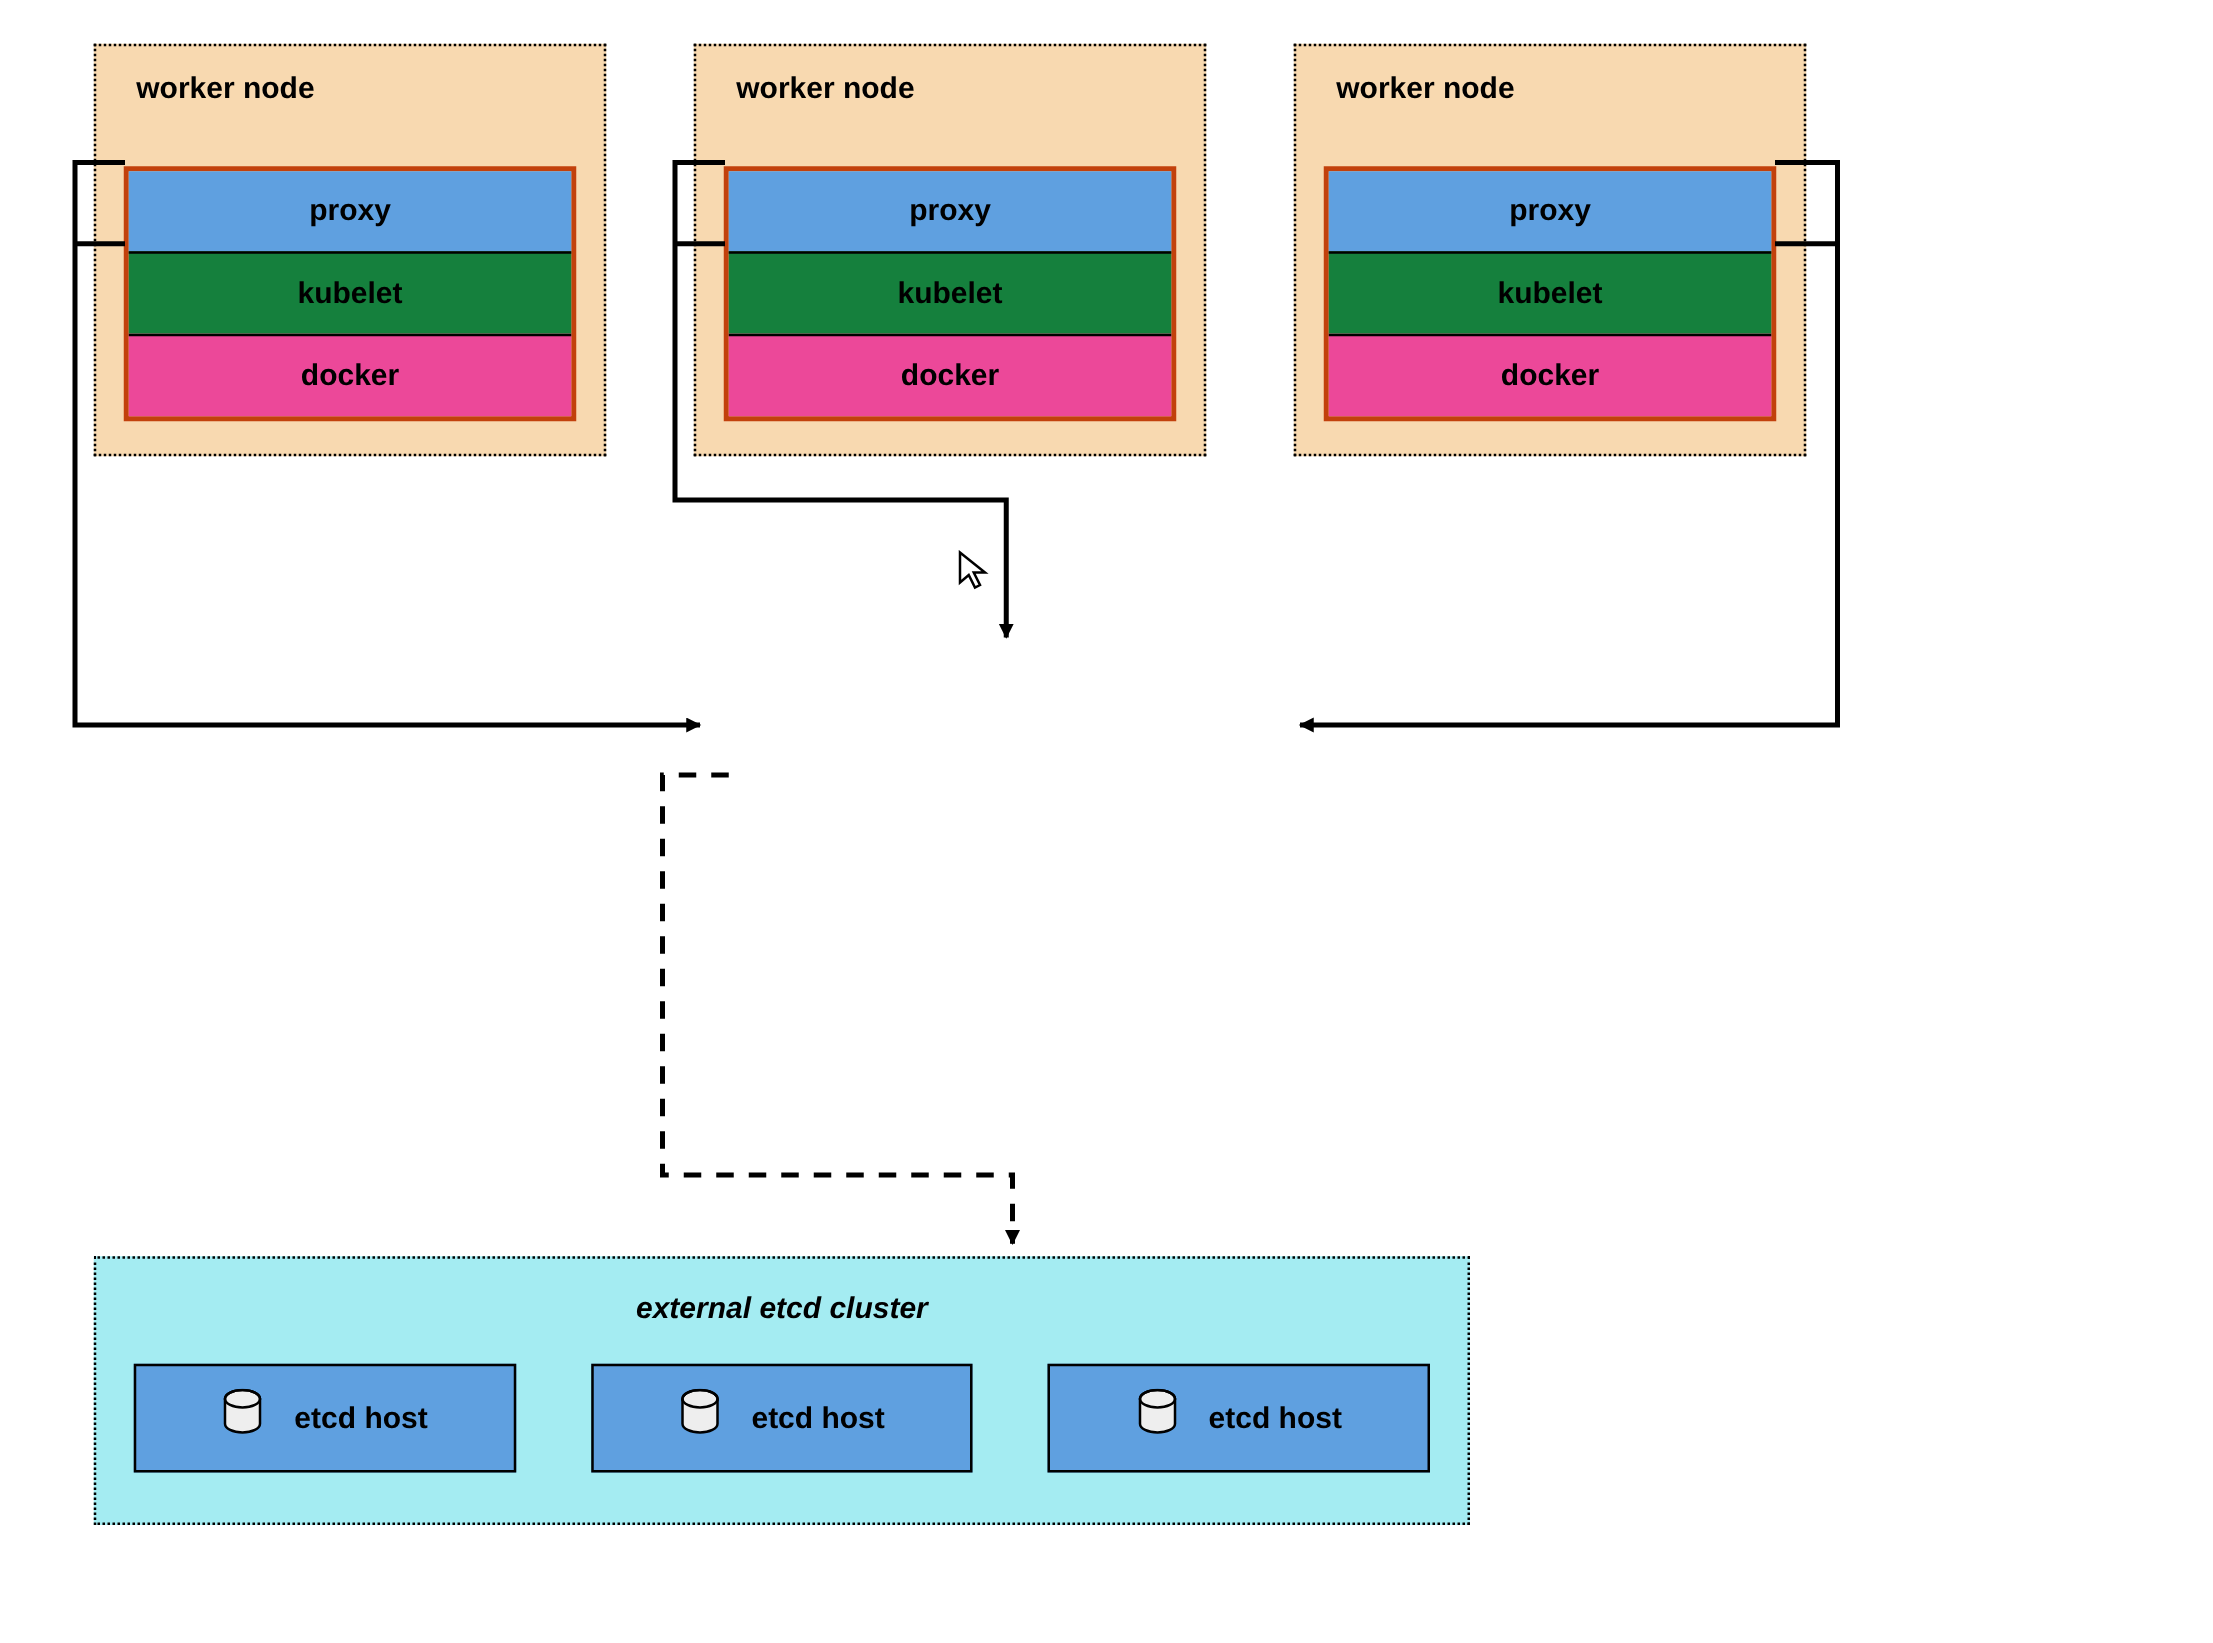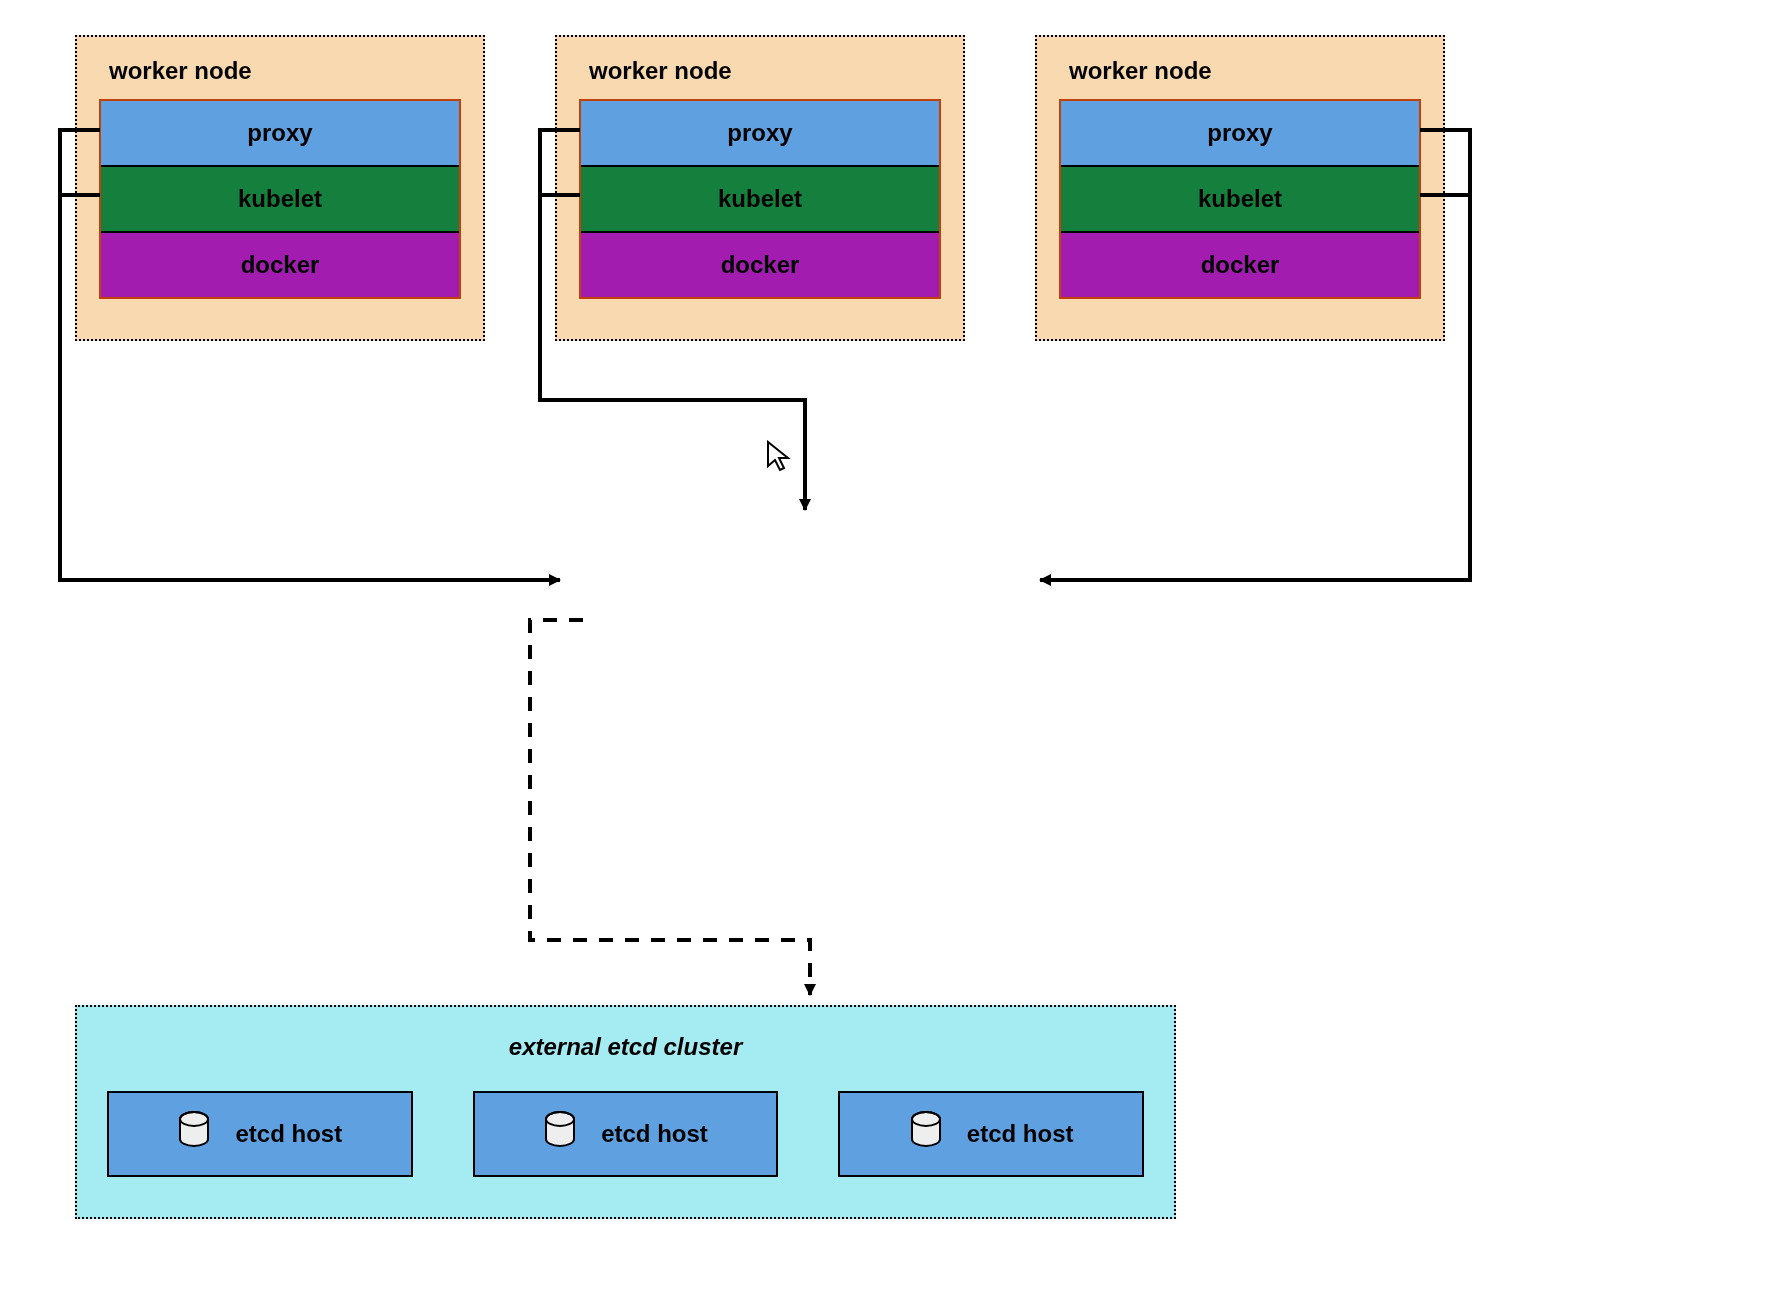--- a/index.html
+++ b/index.html
@@ -1,25 +1,25 @@
 <!DOCTYPE html>
 <html><head>
 <meta charset="utf-8">
 <style>
   html,body{margin:0;padding:0;background:#fff;font-family:Verdana,Geneva,sans-serif;}
   .canvas{position:relative;width:1770px;height:1314px;}
   .node{position:absolute;box-sizing:border-box;}
-  .worker{background:#f8d9b0;border:2px dotted #000;padding:14px 22px 40px 22px;}
+  .worker{background:#f8d9b0;border:2px dotted #000;padding:14px 22px 26px 22px;}
   .worker .title{font-size:24px;font-weight:bold;padding:6px 4px 14px 10px;text-align:left;}
-  .stack{border:2px solid #c2410c;}
+  .stack{border:4px solid #c2410c;margin-top:34px;}
   .row{border-top:2px solid #000;text-align:center;font-size:24px;font-weight:bold;padding:18px 0;}
   .row:first-child{border-top:none;}
   .c-dark{background:#5fa0e0;}
   .c-mid{background:#15803d;}
-  .c-light{background:#a21caf;}
+  .c-light{background:#ec4899;}
   .master{background:#b5e6b5;border:2px dotted #000;padding:14px 26px 28px 26px;}
   .master .title{font-size:24px;font-weight:bold;padding:6px 4px 16px 8px;text-align:left;}
   .mrow{border:2px solid #000;text-align:center;font-size:24px;font-weight:bold;padding:18px 0;margin-top:14px;}
   .mrow:first-of-type{margin-top:0;}
   .etcd{background:#a4ecf2;border:2px dotted #000;padding:18px 30px 40px 30px;}
   .etcd .title{font-size:24px;font-weight:bold;text-align:center;padding:8px 0 30px 0;font-style:italic;}
   .etcd-row{display:flex;justify-content:space-between;gap:60px;}
   .etcd-host{flex:1;background:#5fa0e0;border:2px solid #000;display:flex;align-items:center;justify-content:center;gap:24px;padding:18px 0;font-size:24px;font-weight:bold;}
   .db-icon{display:inline-block;}
   svg.arrows{position:absolute;left:0;top:0;pointer-events:none;}

